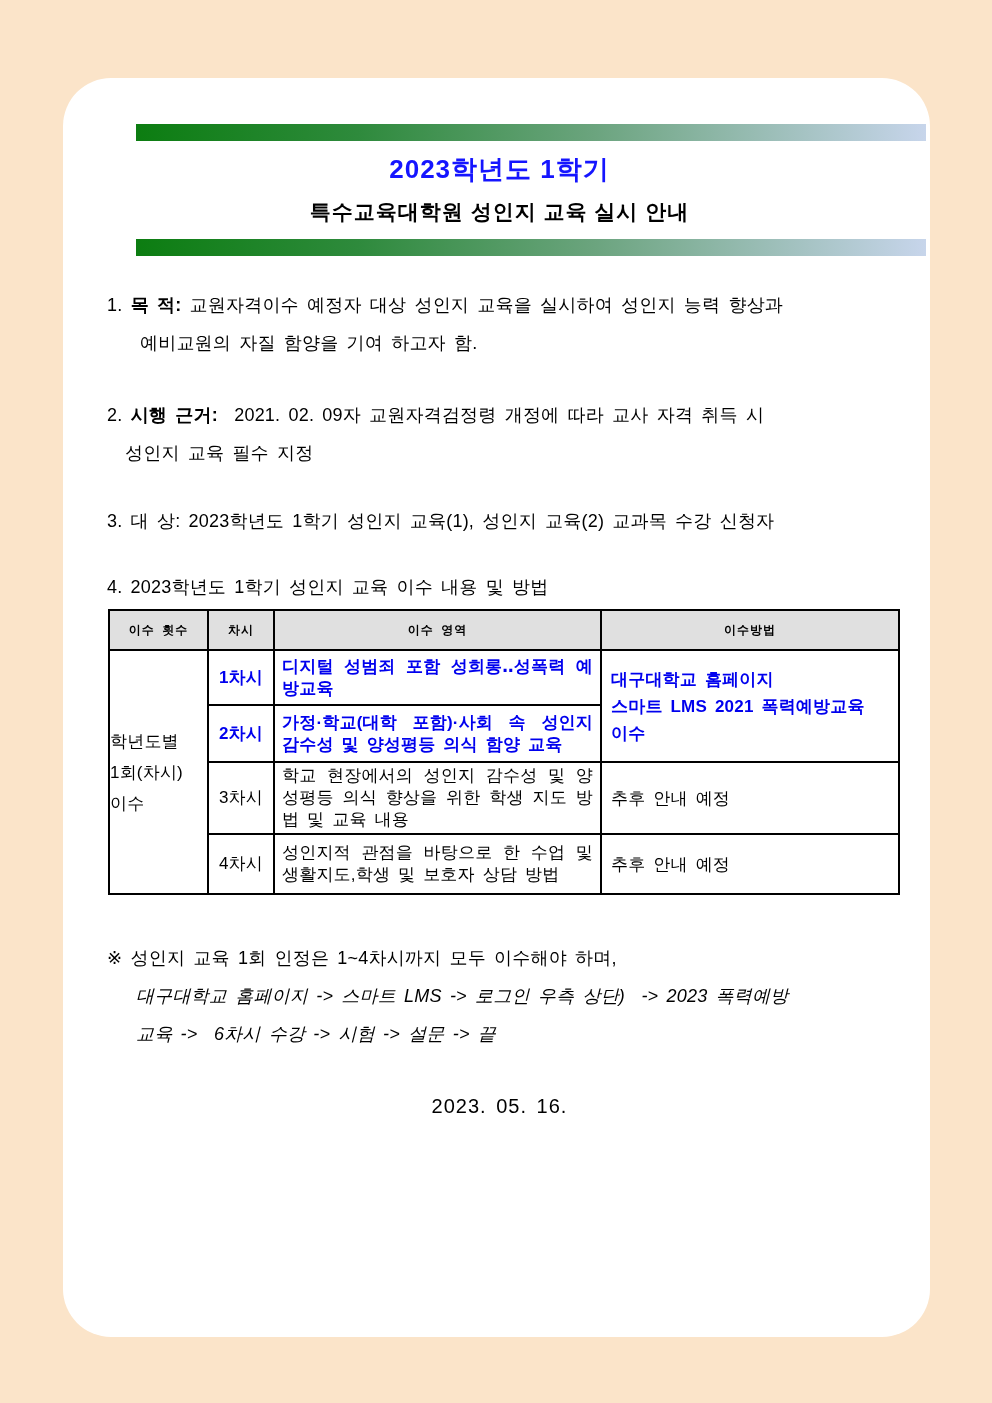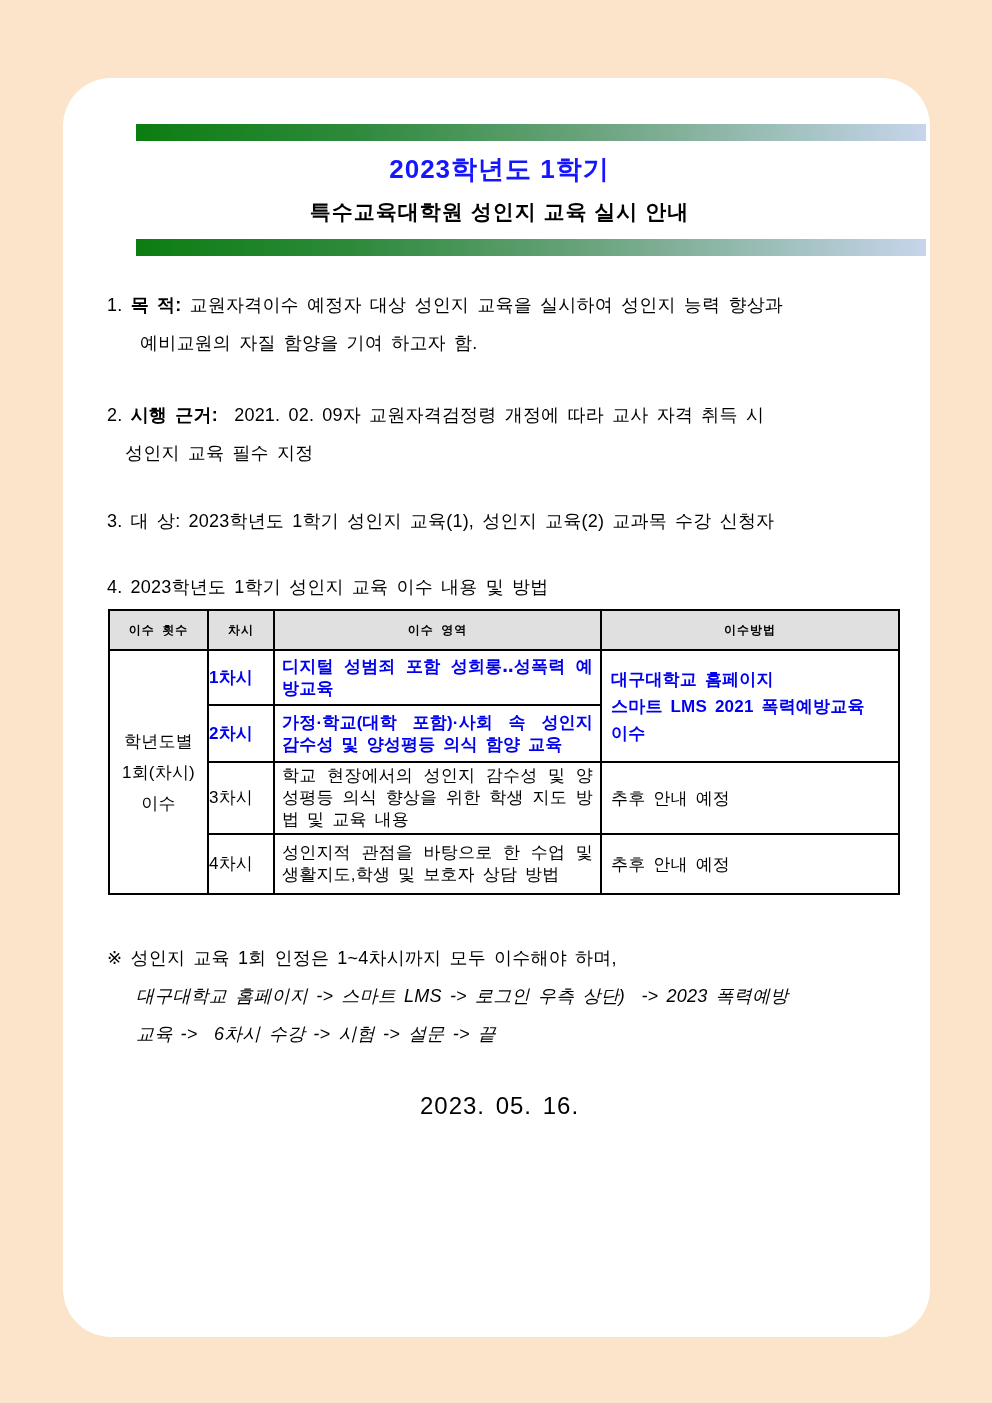--- a/index.html
+++ b/index.html
@@ -59,35 +59,35 @@
     width:790px; margin:3px 0 0 1px;
     font-size:17px;
   }
   table.notice th, table.notice td{ border:2px solid #000; }
   table.notice th{
     background:var(--header_gray);
     font-weight:bold; height:36px; font-size:12px;
     letter-spacing:1px;
   }
   td.group{
-    text-align:center; white-space:pre-line;
+    white-space:pre-line;
     line-height:31px; vertical-align:middle;
   }
-  td.session{ text-align:left; vertical-align:middle; }
+  td.session{ text-align:center; vertical-align:middle; }
   td.area{
     text-align:justify; padding:2px 7px;
     line-height:22px; word-break:break-all; vertical-align:middle;
   }
   td.method{
     padding:2px 9px; line-height:27px;
     white-space:pre-line; vertical-align:middle;
   }
   .hl{ color:var(--table_blue); font-weight:bold; }
 
-  .date-line{ text-align:center; font-size:24px; margin-top:34px; letter-spacing:1px; }
+  .date-line{ text-align:center; font-size:20px; margin-top:34px; letter-spacing:1px; }
 </style>
 </head>
 <body>
 
 <div class="card">
   <div class="content">
 
     <div class="bar"></div>
 
     <div class="title">2023학년도 1학기</div>

